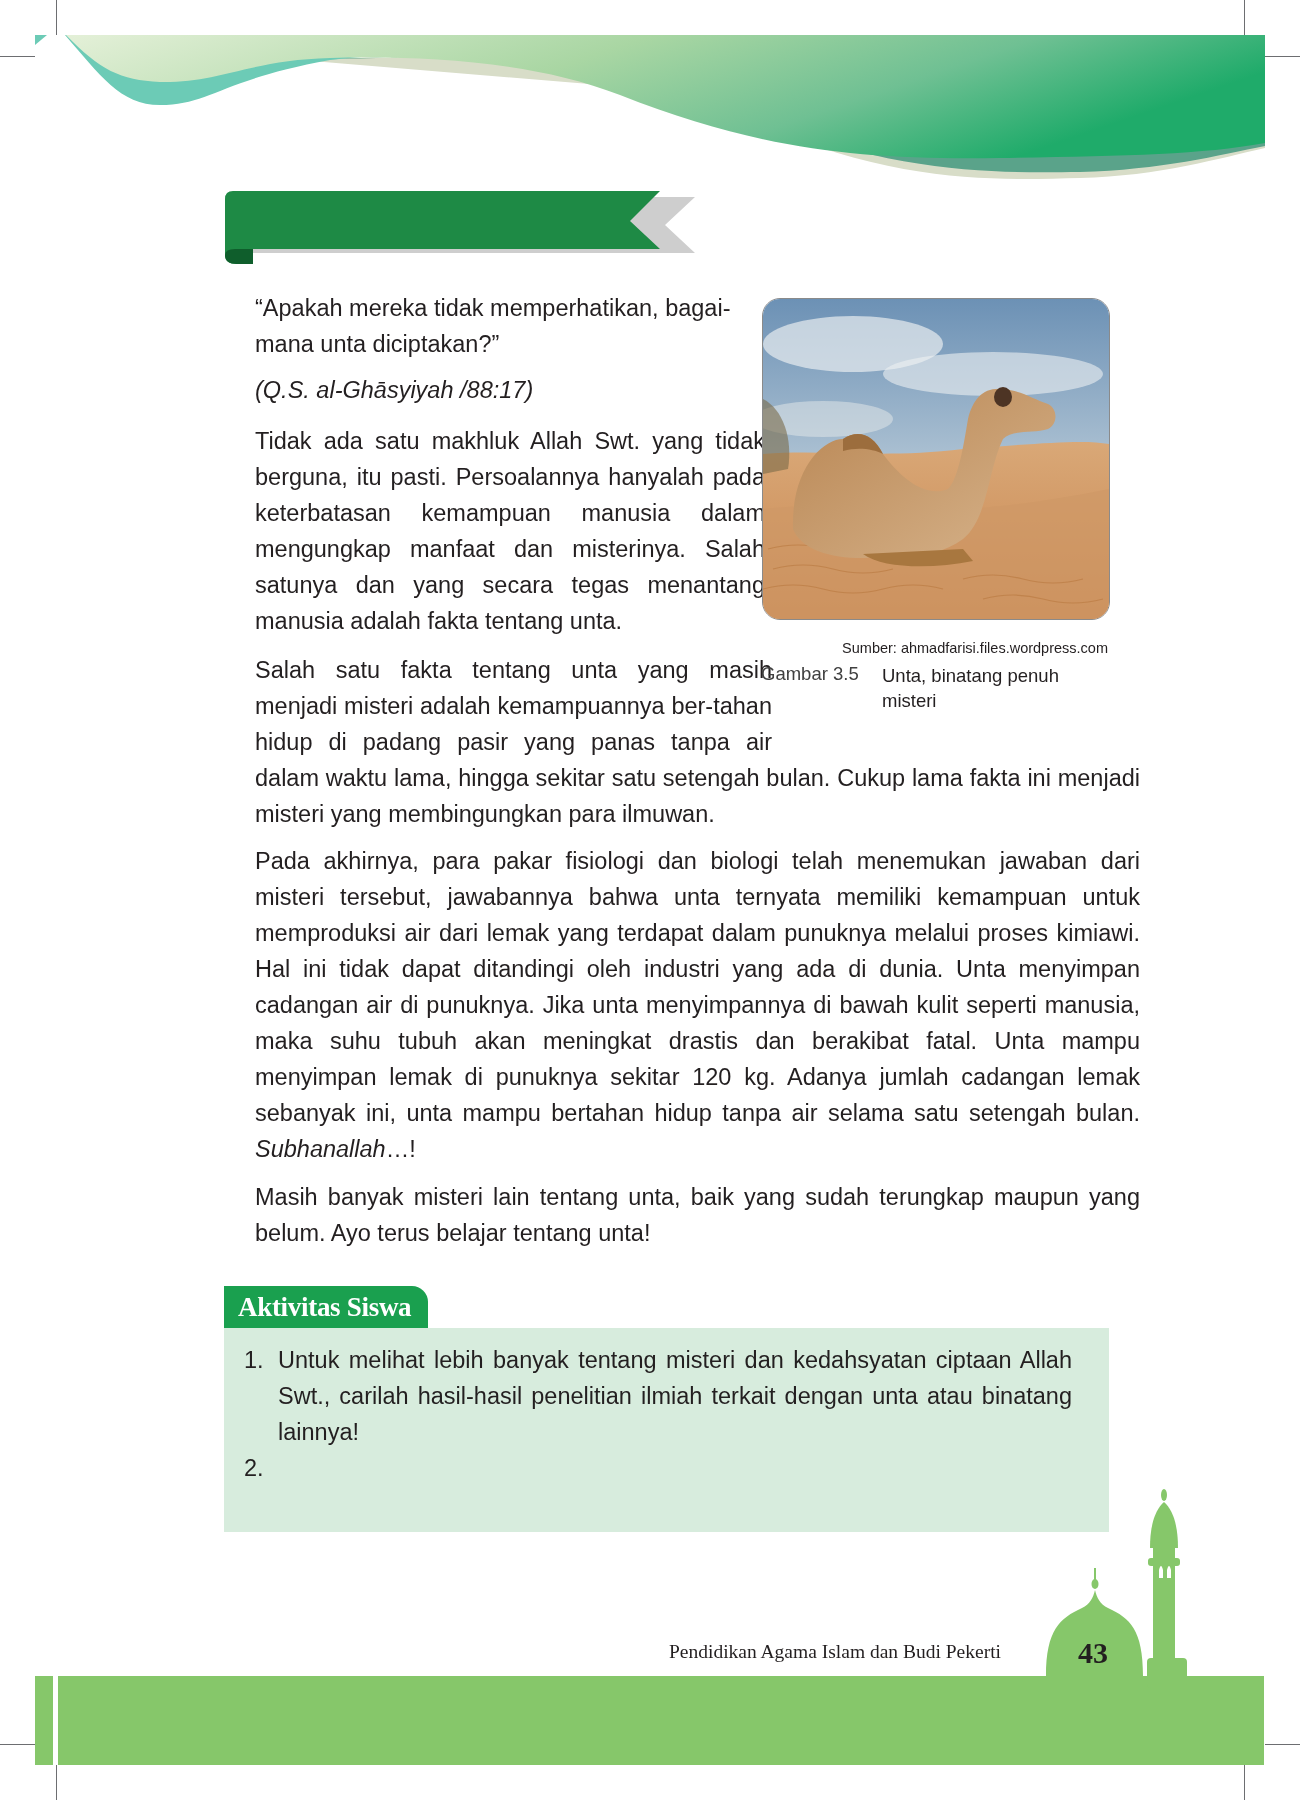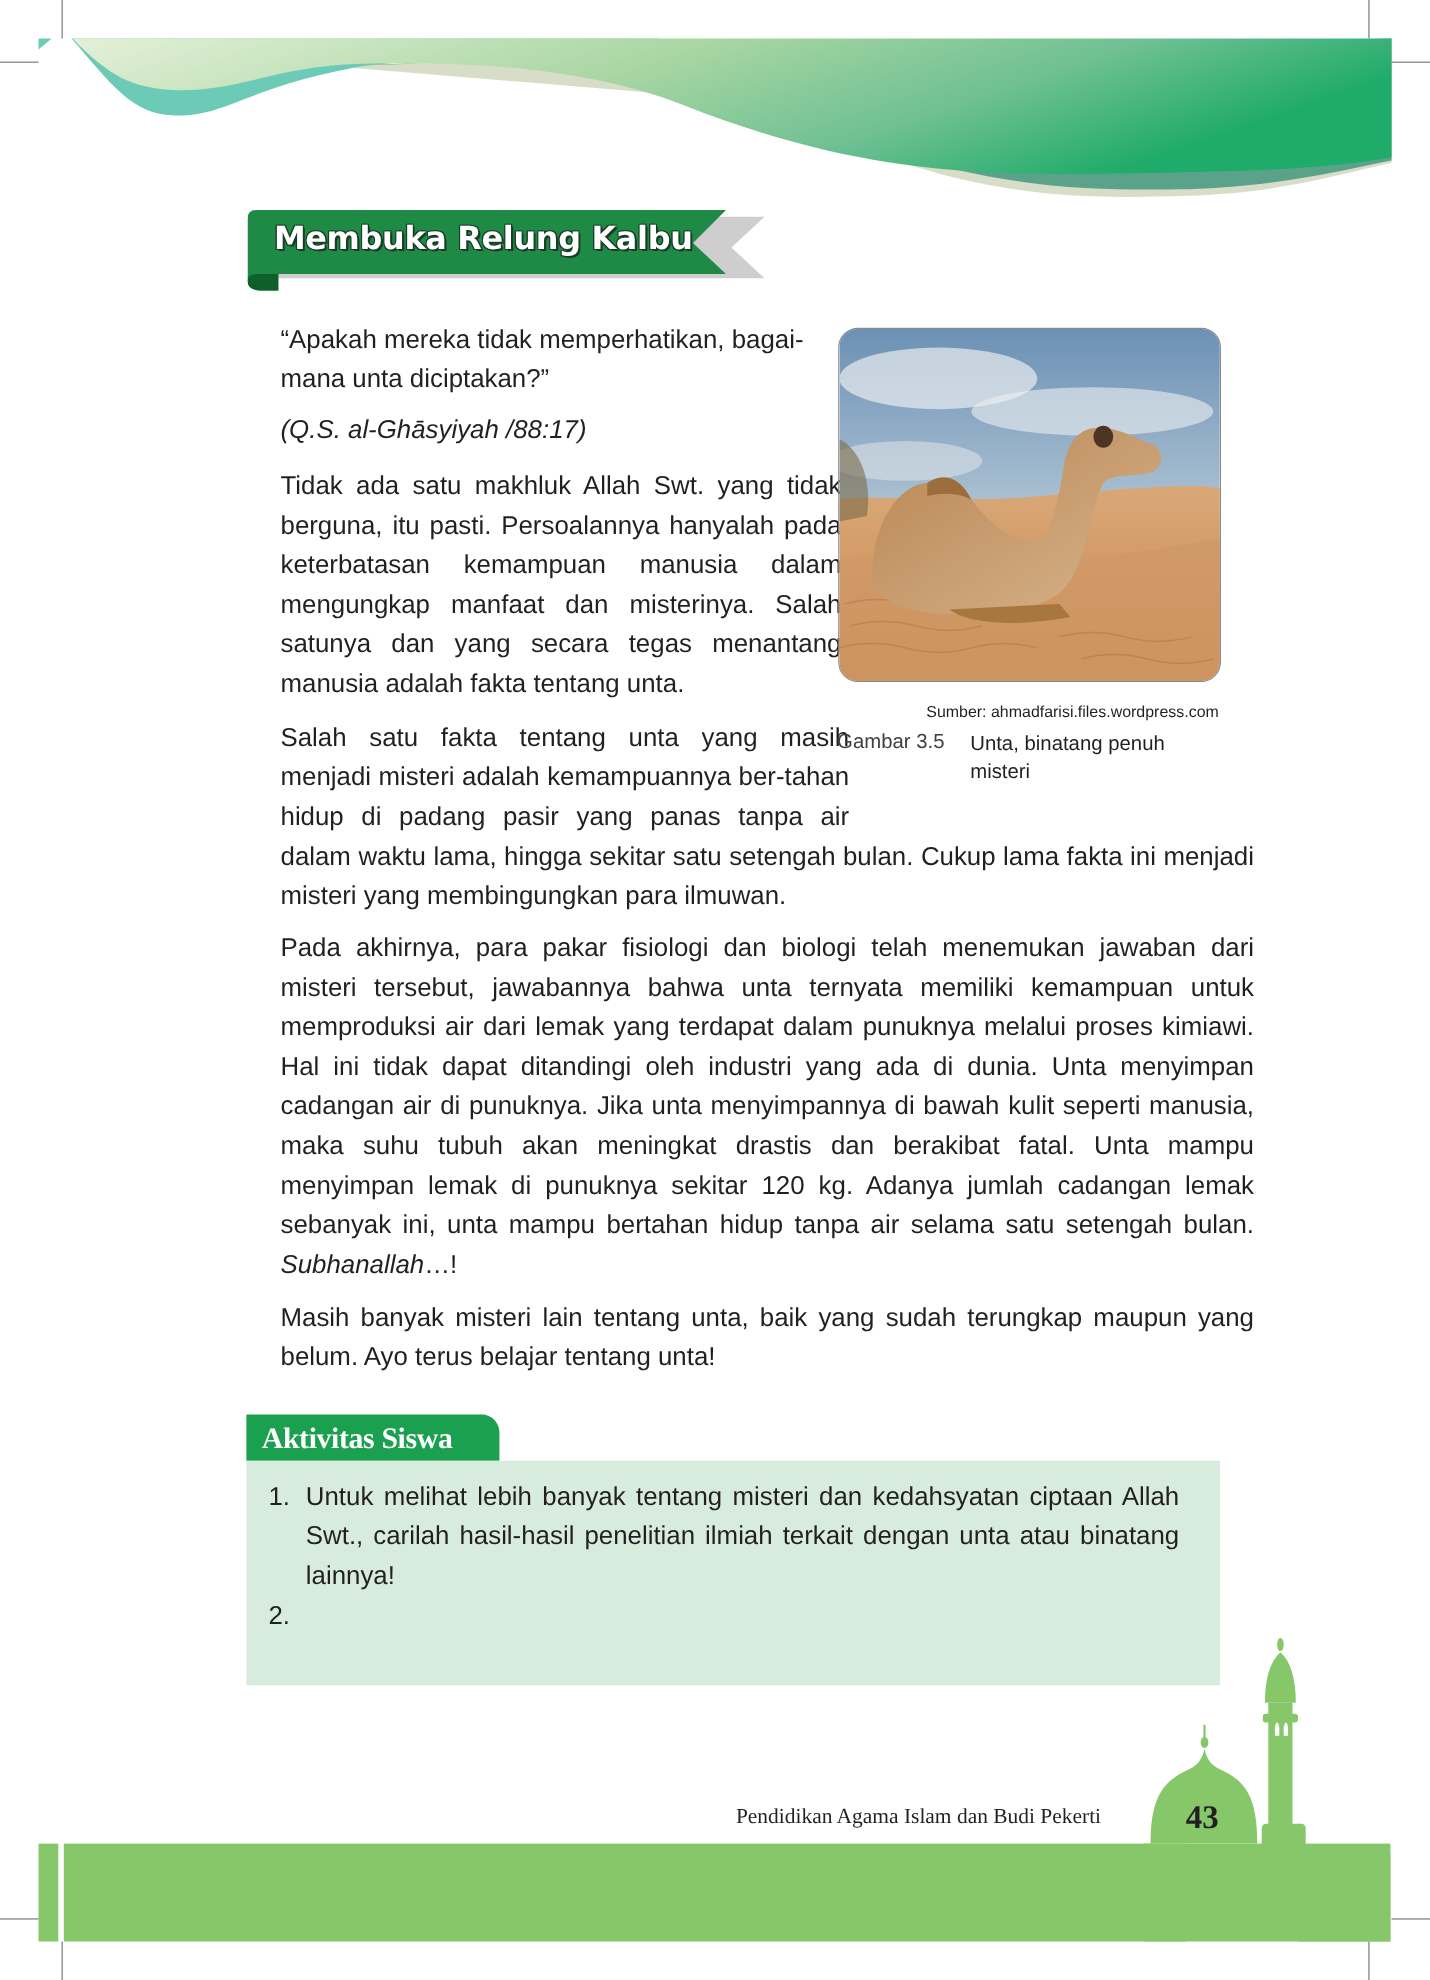--- a/index.html
+++ b/index.html
@@ -50,21 +50,21 @@
   }
   #figure-label {
     position: absolute; left: 761px; top: 663px; font-size: 18.5px; color: #404040;
   }
   #figure-caption {
     position: absolute; left: 882px; top: 663px; width: 220px; font-size: 18.5px; line-height: 25px; color: #231f20;
   }
 
   
   #activity-tab {
-    position: absolute; left: 224px; top: 1286px; width: 230px; height: 42px;
+    position: absolute; left: 224px; top: 1286px; width: 204px; height: 42px;
     background: #1aa04f; border-top-right-radius: 16px;
   }
   #activity-tab-label {
     position: absolute; left: 14px; top: 6px; font-family: "Liberation Serif", serif; font-weight: bold;
     font-size: 27px; color: #ffffff; letter-spacing: -0.3px;
   }
   #activity-box {
     position: absolute; left: 224px; top: 1328px; width: 885px; height: 204px;
     background: #d7ecdd;
   }
@@ -117,21 +117,20 @@
   <path d="M 66 35 C 100 70, 120 80, 160 82 C 220 83, 250 60, 330 58 C 420 56, 530 60, 620 95 C 760 150, 860 160, 1000 158 C 1120 156, 1200 155, 1265 143 L 1265 35 Z" fill="url(#hg)"></path>
   <path d="M 35 35 L 47 35 L 35 45 Z" fill="#6ccbb6"></path>
 </svg>
 
 <div id="title-banner">
   <svg width="470" height="75" viewBox="0 0 470 75">
     <polygon points="10,6 470,6 440,34 470,62 10,62" fill="#b9b9b9" opacity="0.7"></polygon>
     <path d="M 8 0 L 435 0 L 405 30 L 435 58 L 28 58 L 28 73 L 12 73 Q 0 73 0 64 L 0 8 Q 0 0 8 0 Z" fill="#1e8a45"></path>
     <path d="M 0 64 Q 0 58 10 58 L 28 58 L 28 73 L 12 73 Q 0 73 0 64 Z" fill="#0f5e2c"></path>
   </svg>
-  <div id="title-text">Membuka Relung Kalbu</div>
 </div>
 
 <div class="body-text" id="quote">“Apakah mereka tidak memperhatikan, bagai-mana unta diciptakan?”</div>
 <div class="body-text" id="quote-ref">(Q.S. al-Ghāsyiyah /88:17)</div>
 
 <div class="body-text lastline-left" id="para1">Tidak ada satu makhluk Allah Swt. yang tidak berguna, itu pasti. Persoalannya hanyalah pada keterbatasan kemampuan manusia dalam mengungkap manfaat dan misterinya. Salah satunya dan yang secara tegas menantang manusia adalah fakta tentang unta.</div>
 
 <div class="body-text lastline-left" id="para2-wrap">
   <div class="float-space"></div>
   <span>Salah satu fakta tentang unta yang masih menjadi misteri adalah kemampuannya ber-tahan hidup di padang pasir yang panas tanpa air dalam waktu lama, hingga sekitar satu setengah bulan. Cukup lama fakta ini menjadi misteri yang membingungkan para ilmuwan.</span>

